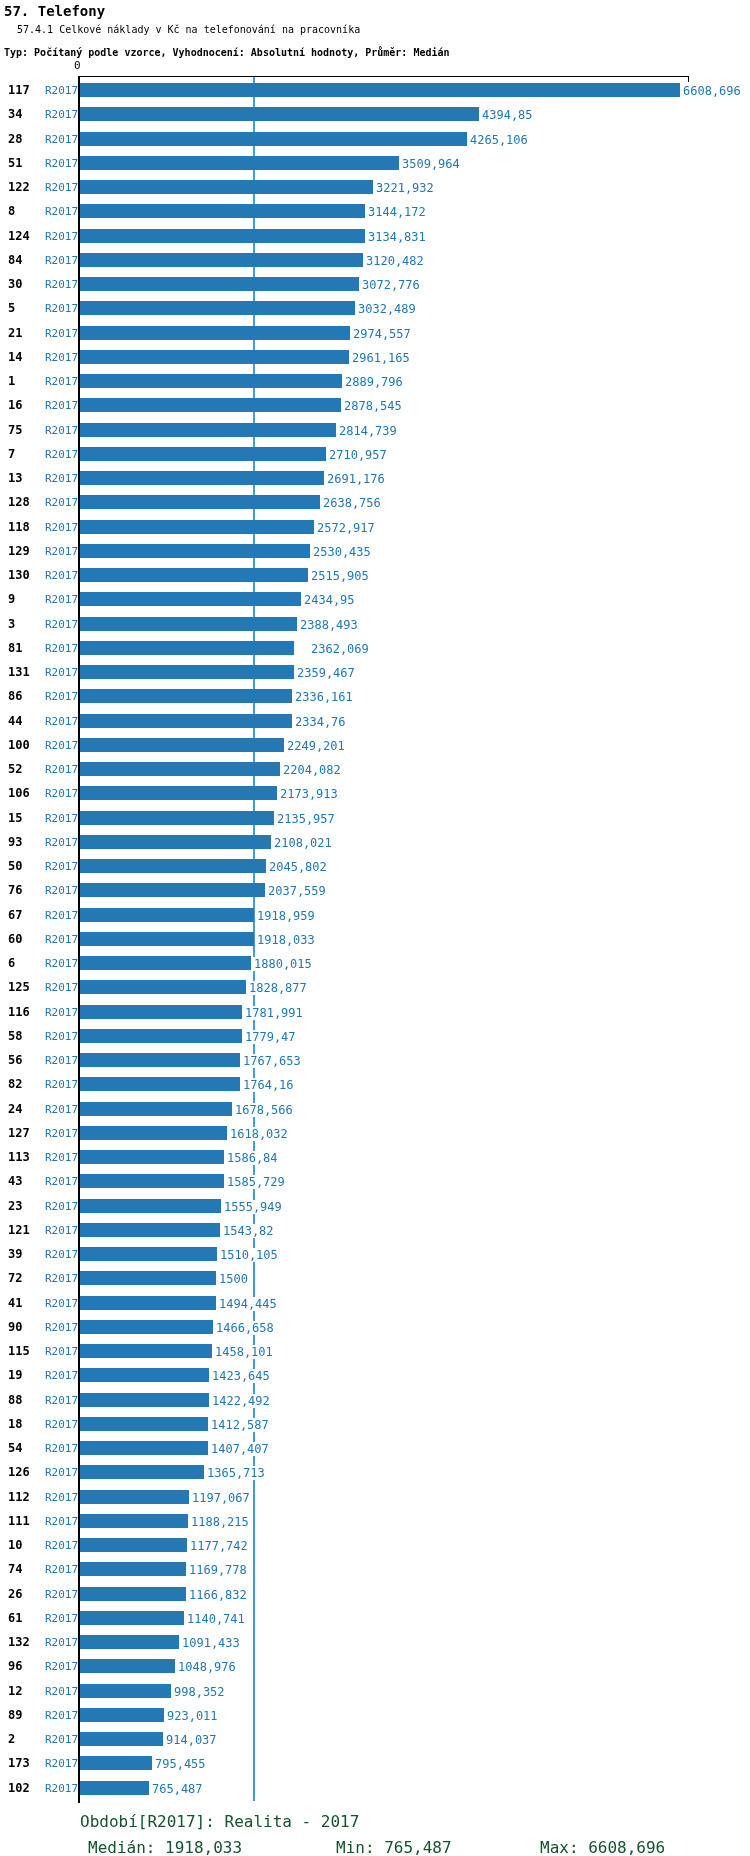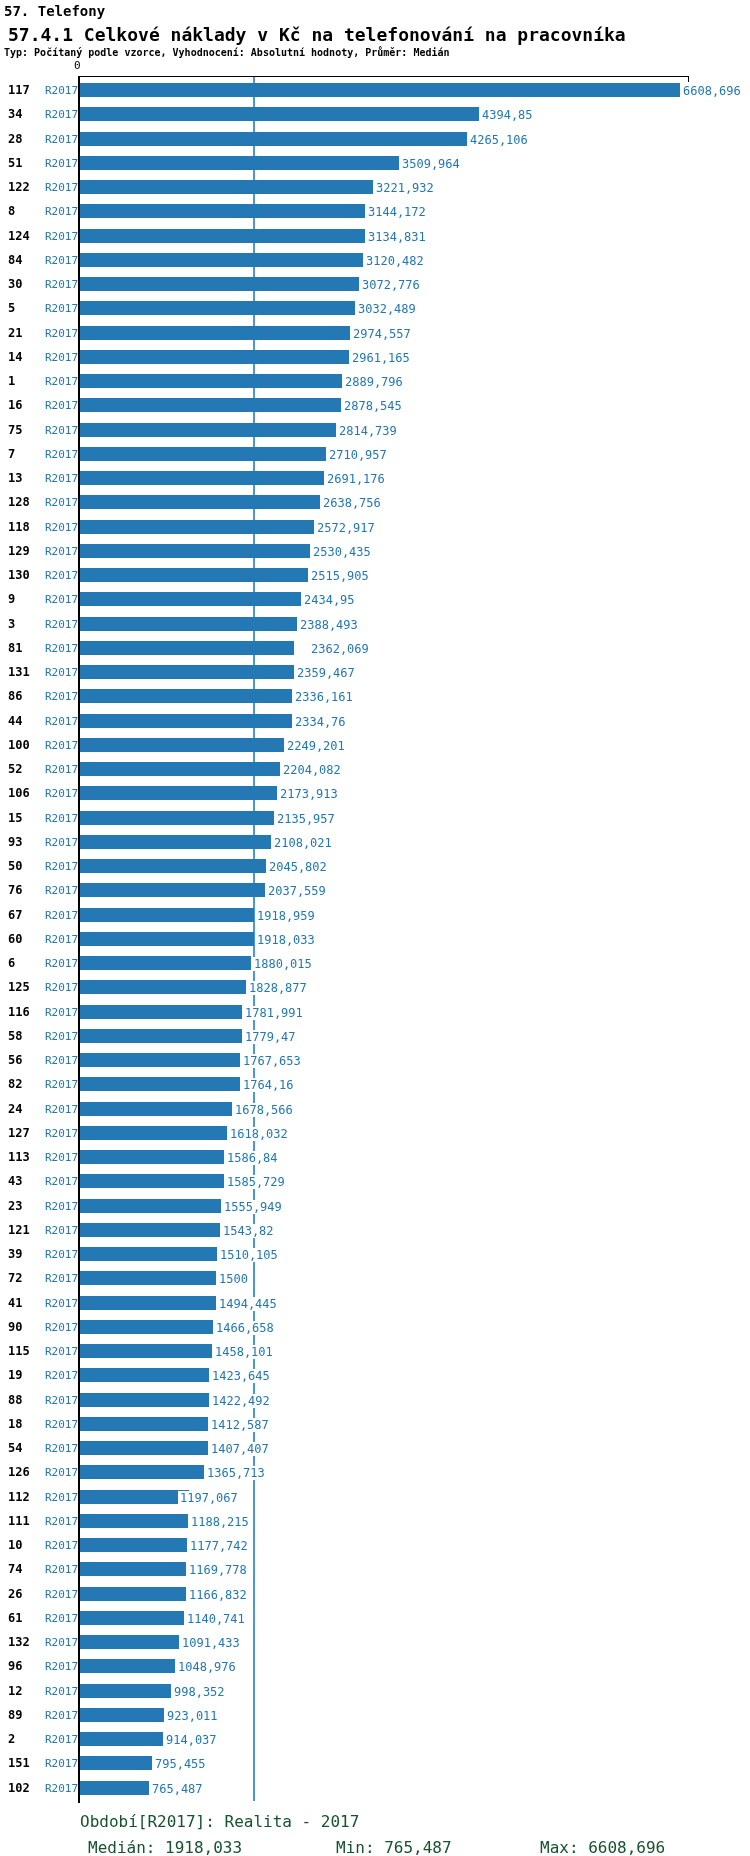--- a/index.html
+++ b/index.html
@@ -3,21 +3,21 @@
 <meta charset="utf-8">
 <style>
   html,body{margin:0;padding:0;background:#fff;}
   body{
     width:750px;height:1856px;position:relative;
     font-family:"DejaVu Sans Mono", monospace;
     color:#000;overflow:hidden;
   }
   .abs{position:absolute;}
   .t1{left:4px;top:3px;font-size:14px;font-weight:bold;white-space:nowrap;}
-  .t2{left:8px;top:24px;font-size:18px;font-weight:bold;white-space:nowrap;}
+  .t2{left:17px;top:24px;font-size:10px;font-weight:normal;white-space:nowrap;}
   .sub{left:4px;top:47px;font-size:10px;white-space:nowrap;font-weight:bold;}
   .zero{left:74px;top:59px;font-size:11px;}
   .ruler{left:79px;top:76px;width:610px;height:1px;background:#000;}
   .ruler-tick{left:688px;top:76px;width:1px;height:6px;background:#000;}
   .axis{left:78px;top:76px;width:2px;height:1727px;background:#000;z-index:3;}
   .median-line{top:77px;width:2px;height:1724px;background:#4a9ad0;z-index:1;}
   .rows{left:0;top:78px;width:750px;z-index:2;}
   .row{position:relative;height:24.25px;}
   .rid{position:absolute;left:8px;top:5px;font-size:12px;font-weight:bold;color:#000;white-space:nowrap;}
   .period{position:absolute;left:45px;top:6px;font-size:11px;color:#2277b4;white-space:nowrap;}
@@ -446,21 +446,21 @@
     <span class="rid">126</span>
     <span class="period">R2017</span>
     <div class="bar" style="width: 124px;"></div>
     <span class="val" style="left: 205px;">1365,713</span>
   </div>
 
   <div class="row">
     <span class="rid">112</span>
     <span class="period">R2017</span>
     <div class="bar" style="width: 109px;"></div>
-    <span class="val" style="left: 178px;">1197,067</span>
+    <span class="val" style="left: 190px;">1197,067</span>
   </div>
 
   <div class="row">
     <span class="rid">111</span>
     <span class="period">R2017</span>
     <div class="bar" style="width: 108px;"></div>
     <span class="val" style="left: 189px;">1188,215</span>
   </div>
 
   <div class="row">
@@ -520,21 +520,21 @@
   </div>
 
   <div class="row">
     <span class="rid">2</span>
     <span class="period">R2017</span>
     <div class="bar" style="width: 83px;"></div>
     <span class="val" style="left: 164px;">914,037</span>
   </div>
 
   <div class="row">
-    <span class="rid">151</span>
+    <span class="rid">173</span>
     <span class="period">R2017</span>
     <div class="bar" style="width: 72px;"></div>
     <span class="val" style="left: 153px;">795,455</span>
   </div>
 
   <div class="row">
     <span class="rid">102</span>
     <span class="period">R2017</span>
     <div class="bar" style="width: 69px;"></div>
     <span class="val" style="left: 150px;">765,487</span>

